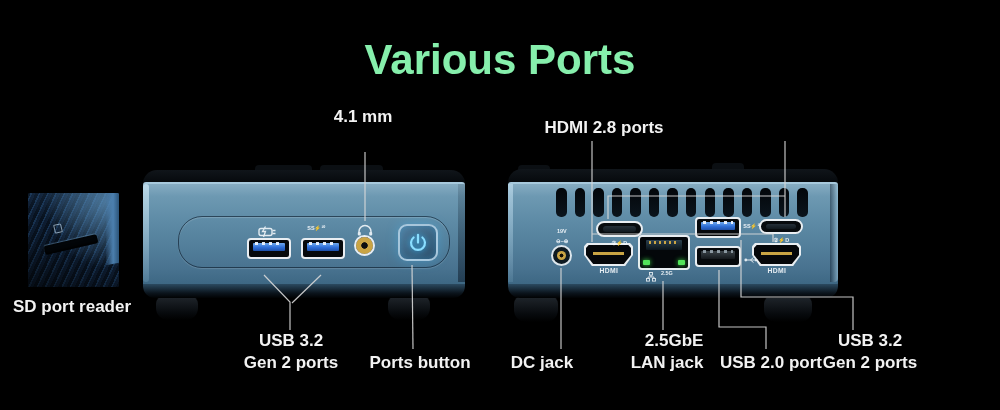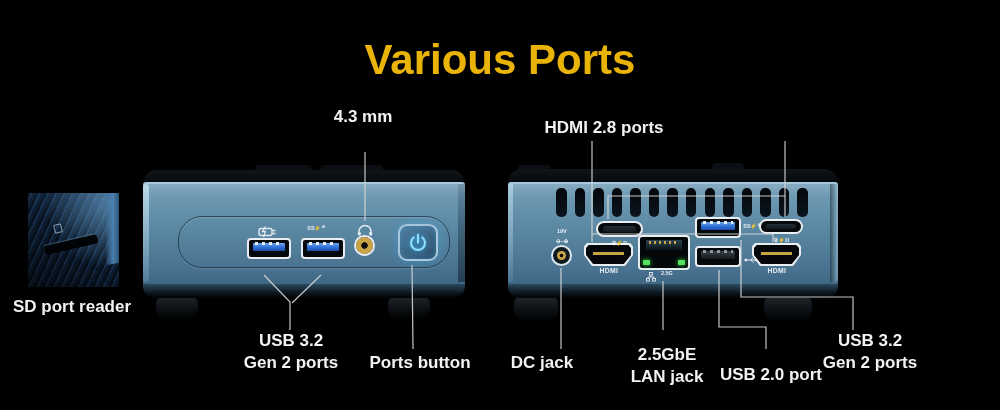--- a/index.html
+++ b/index.html
@@ -1,19 +1,19 @@
 <!DOCTYPE html>
 <html><head>
 <meta charset="utf-8">
 <style>
   html,body{margin:0;padding:0;background:#000;}
   .canvas{position:relative;width:1000px;height:410px;background:#000;overflow:hidden;
           font-family:"Liberation Sans",sans-serif;}
   .title{position:absolute;left:500px;top:36px;transform:translateX(-50%);
-         color:#eab308;font-size:42px;font-weight:700;letter-spacing:0px;white-space:nowrap;}
+         color:#86efac;font-size:42px;font-weight:700;letter-spacing:0px;white-space:nowrap;}
   .label{position:absolute;transform:translateX(-50%);color:#f2f2f2;text-align:center;
          font-size:17px;line-height:22px;font-weight:700;white-space:nowrap;}
   .lines{position:absolute;left:0;top:0;pointer-events:none;z-index:6;}
 
   
   .cap{position:absolute;background:linear-gradient(180deg,#10151a,#05080b);z-index:2;}
   .tab{position:absolute;background:#0b0f13;border-radius:4px 4px 0 0;z-index:1;}
   .face{position:absolute;border-top:2px solid #a7c9dc;z-index:2;
         background:linear-gradient(180deg,#86acc2 0%,#6d99b2 12%,#5d8aa5 38%,#527e9a 62%,#497390 82%,#3c6682 100%);}
   .base{position:absolute;z-index:2;background:linear-gradient(180deg,#2b4a60,#0b141c 65%,#010203 100%);}
@@ -260,32 +260,32 @@
       <path d="M785,141 V217"></path>
       <path d="M785,196 H608 V219"></path>
       <path d="M561,268 V349"></path>
       <path d="M663,281 V330"></path>
       <path d="M719,270 V327 H766 V349"></path>
       <path d="M741,240 V297 H853 V330"></path>
     </g>
   </svg>
 
   <div class="label" style="left:363px;top:106px;">
-    <div>4.3 mm</div>
+    <div>4.1 mm</div>
   </div>
   <div class="label" style="left:604px;top:117px;">HDMI 2.8 ports</div>
   <div class="label" style="left:291px;top:330px;">
     <div>USB 3.2</div>
     <div>Gen 2 ports</div>
   </div>
   <div class="label" style="left:420px;top:352px;">Ports button</div>
   <div class="label" style="left:542px;top:352px;">DC jack</div>
-  <div class="label" style="left:667px;top:344px;">
+  <div class="label" style="left:667px;top:330px;text-align:right;">
     <div>2.5GbE</div>
     <div>LAN jack</div>
   </div>
-  <div class="label" style="left:771px;top:364px;text-align:right;">USB 2.0 port</div>
+  <div class="label" style="left:771px;top:352px;text-align:right;">USB 2.0 port</div>
   <div class="label" style="left:870px;top:330px;">
     <div>USB 3.2</div>
     <div>Gen 2 ports</div>
   </div>
 
 </div>
 
 </body></html>

